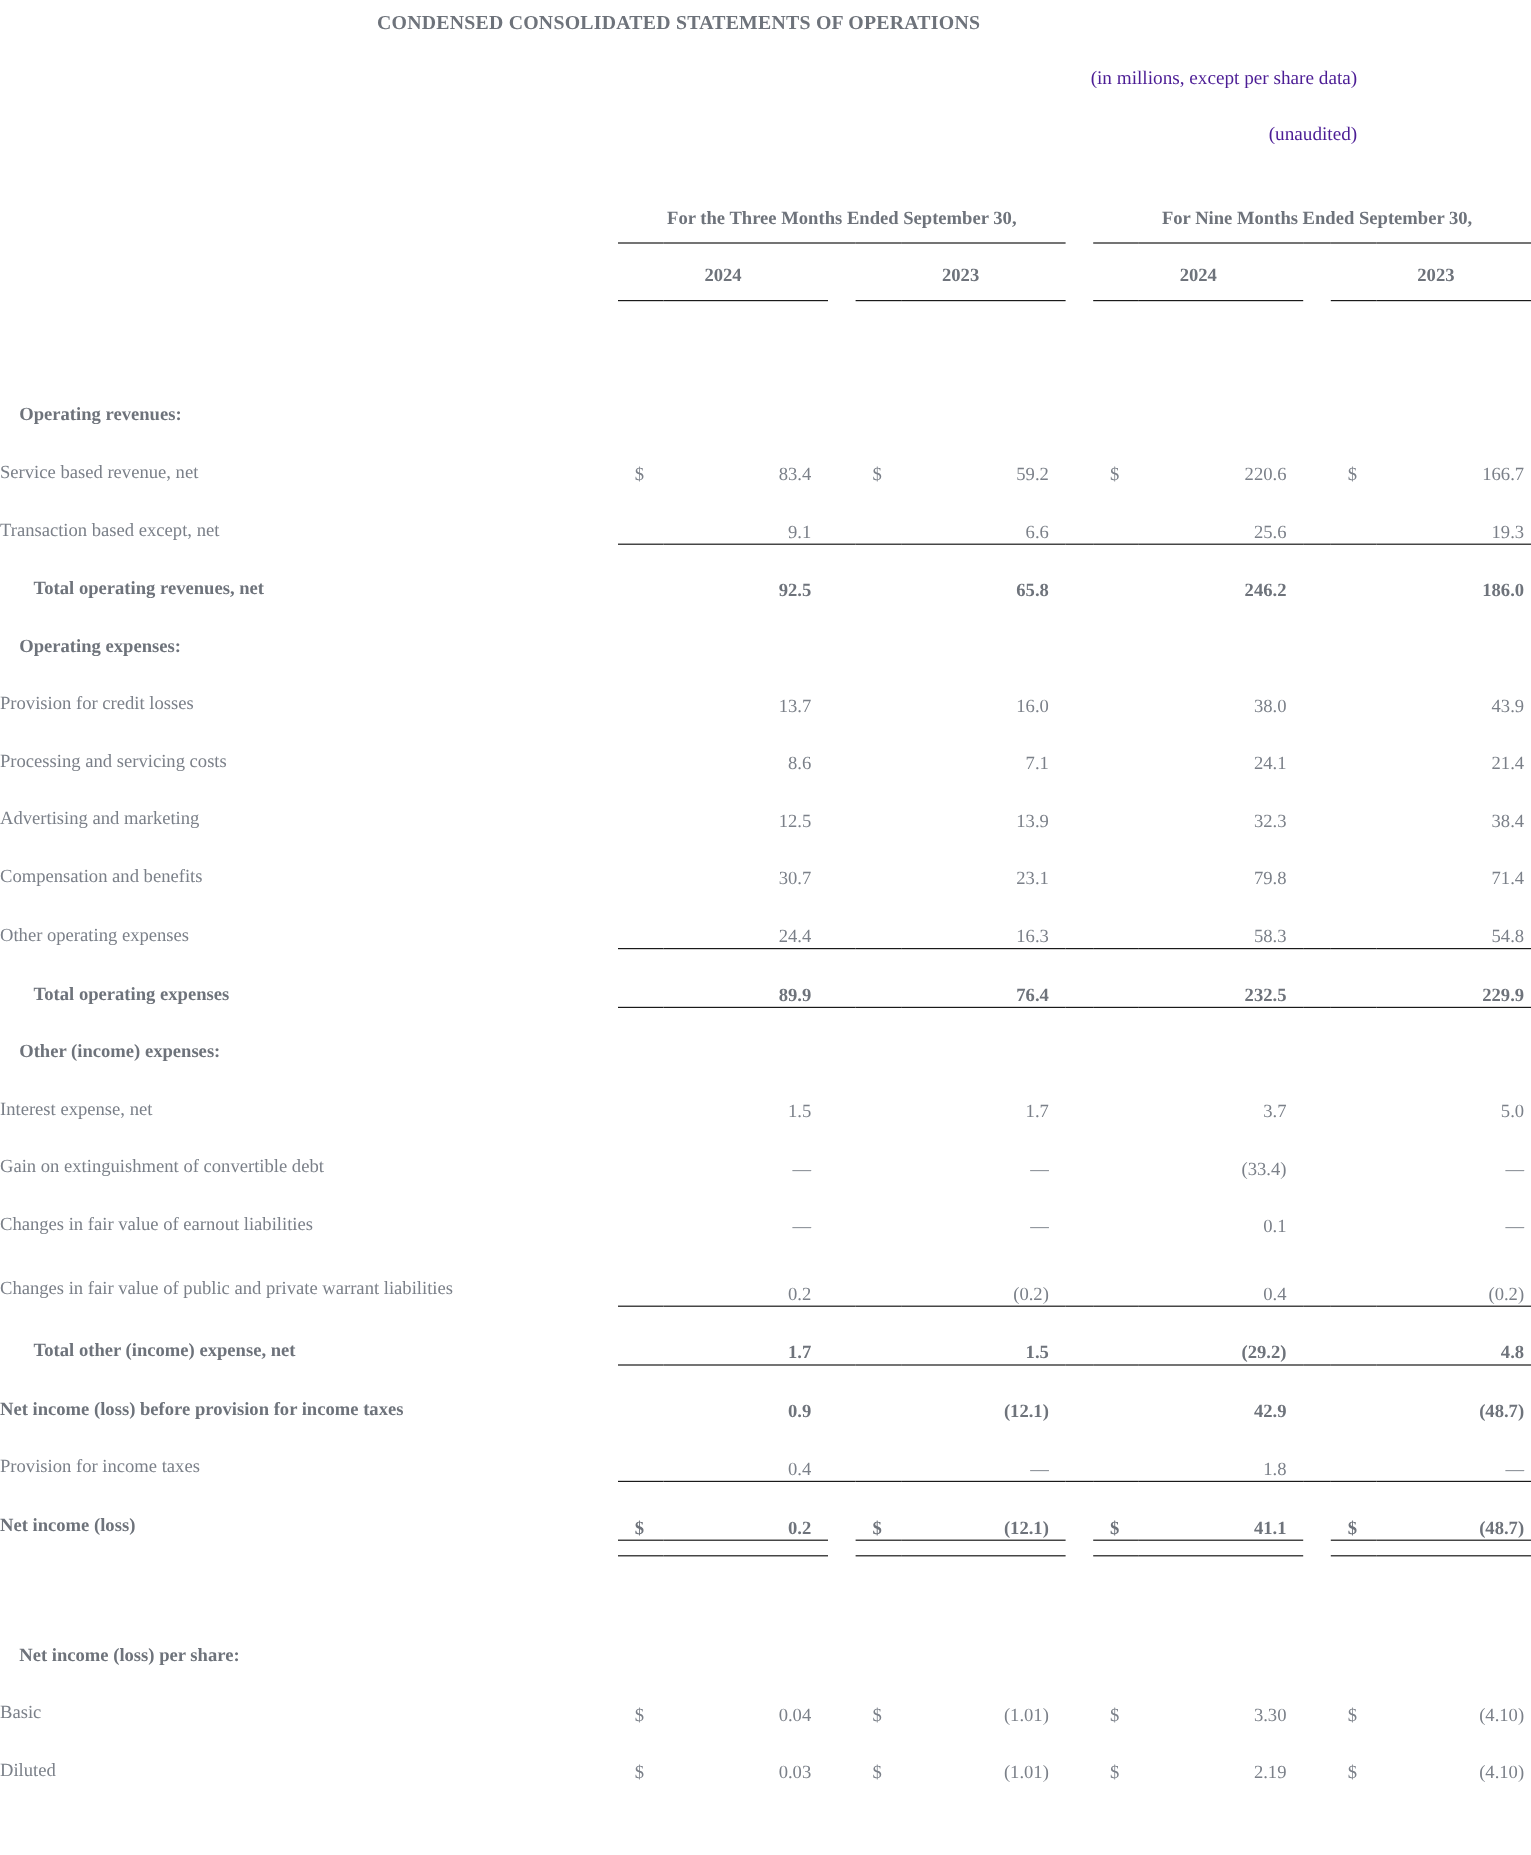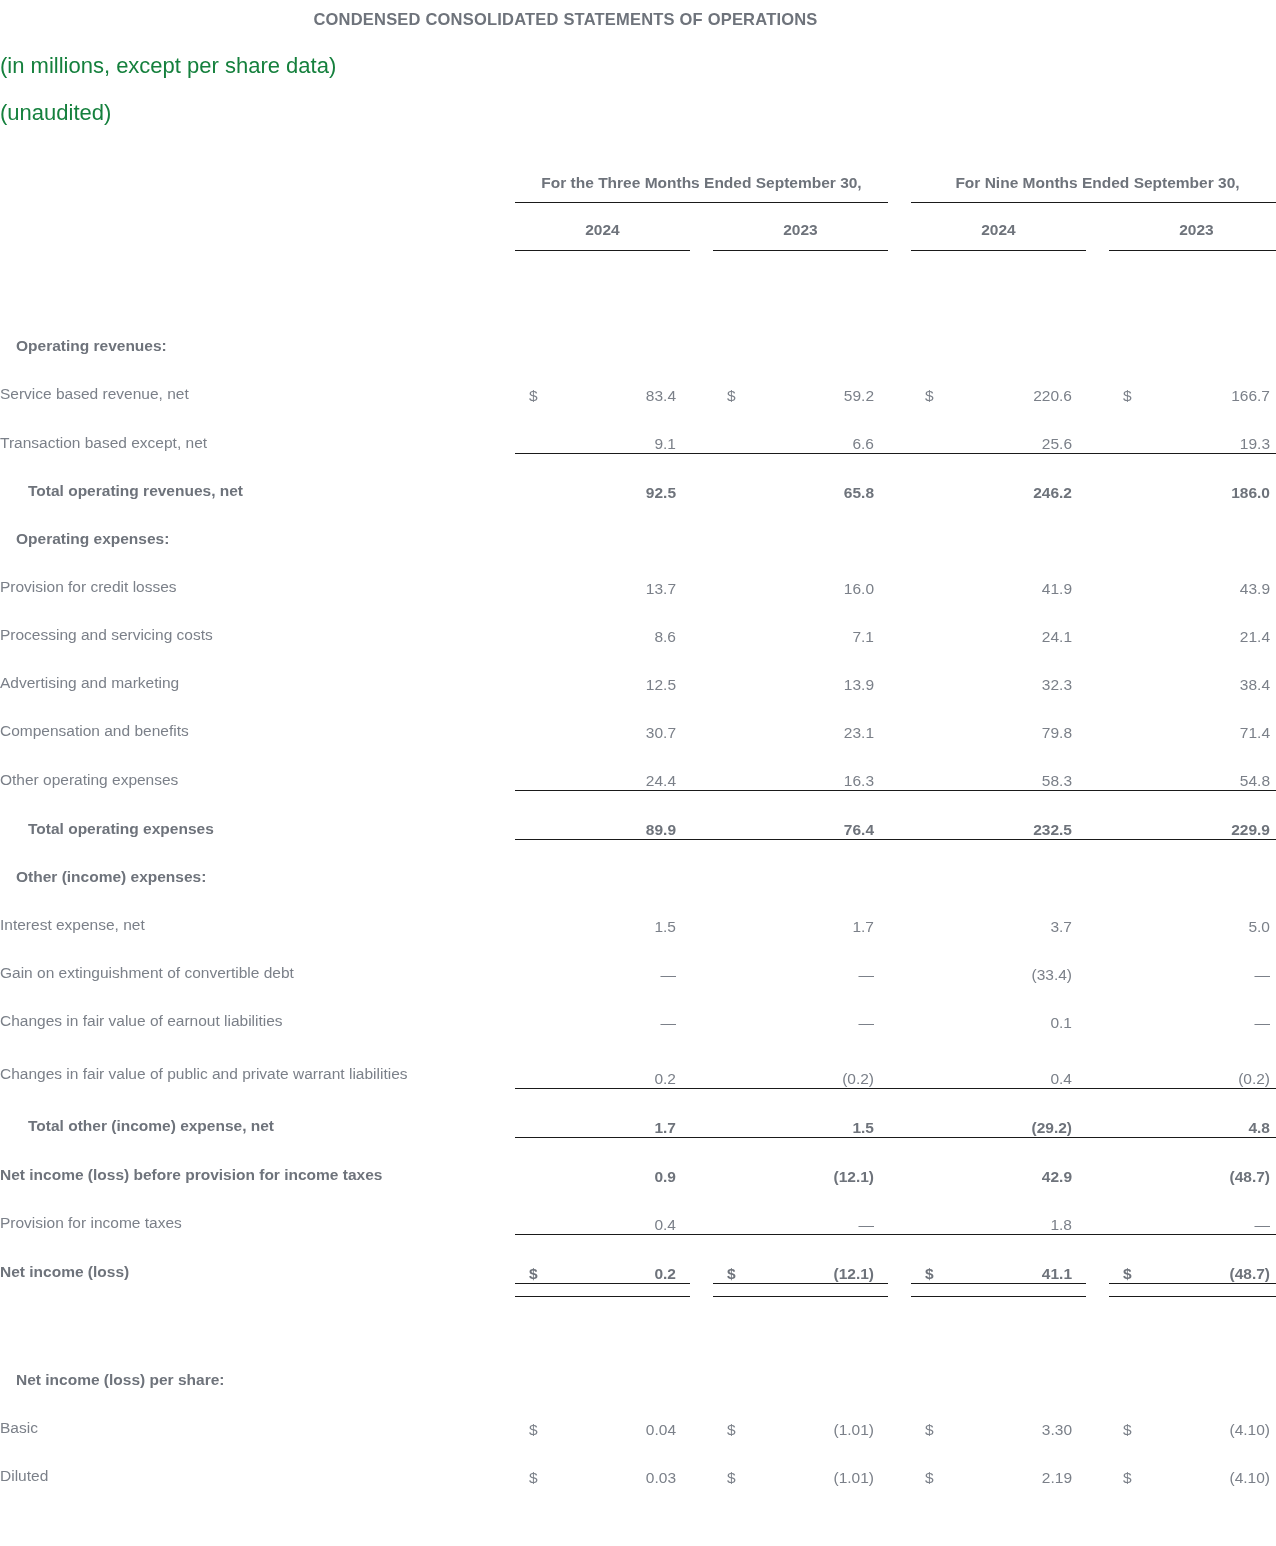--- a/index.html
+++ b/index.html
@@ -13,38 +13,39 @@
     font-family: "Liberation Sans", sans-serif;
     color: #6b7078;
     -webkit-font-smoothing: antialiased;
   }
 
   .sheet {
     width: 1131px;
     box-sizing: border-box;
     padding: 0;
     position: relative;
+    font-family: Liberation Serif, serif;
   }
 
   
   .title-block { padding-top: 4px; }
   .doc-title {
     text-align: center;
     font-size: 16.5px;
     font-weight: 700;
     color: #6e737b;
     letter-spacing: .2px;
     padding: 4px 0 0 0;
     line-height: 22px;
   }
   .doc-sub {
-    text-align: left;
-    font-size: 22px;
+    text-align: right;
+    font-size: 16px;
     font-weight: 400;
-    color: #15803d;
+    color: #4c1d95;
     line-height: 22px;
     padding-top: 25px;
   }
 
   
   table.fin {
     width: 1276px;
     border-collapse: collapse;
     table-layout: fixed;
     margin-top: 46px;
@@ -270,21 +271,21 @@
         </tr>
         <tr class="row">
           <td class="lbl">Provision for credit losses</td>
           <td class="cur"></td>
           <td class="num">13.7</td>
           <td></td>
           <td class="cur"></td>
           <td class="num">16.0</td>
           <td></td>
           <td class="cur"></td>
-          <td class="num">41.9</td>
+          <td class="num">38.0</td>
           <td></td>
           <td class="cur"></td>
           <td class="num">43.9</td>
         </tr>
         <tr class="row">
           <td class="lbl">Processing and servicing costs</td>
           <td class="cur"></td>
           <td class="num">8.6</td>
           <td></td>
           <td class="cur"></td>

